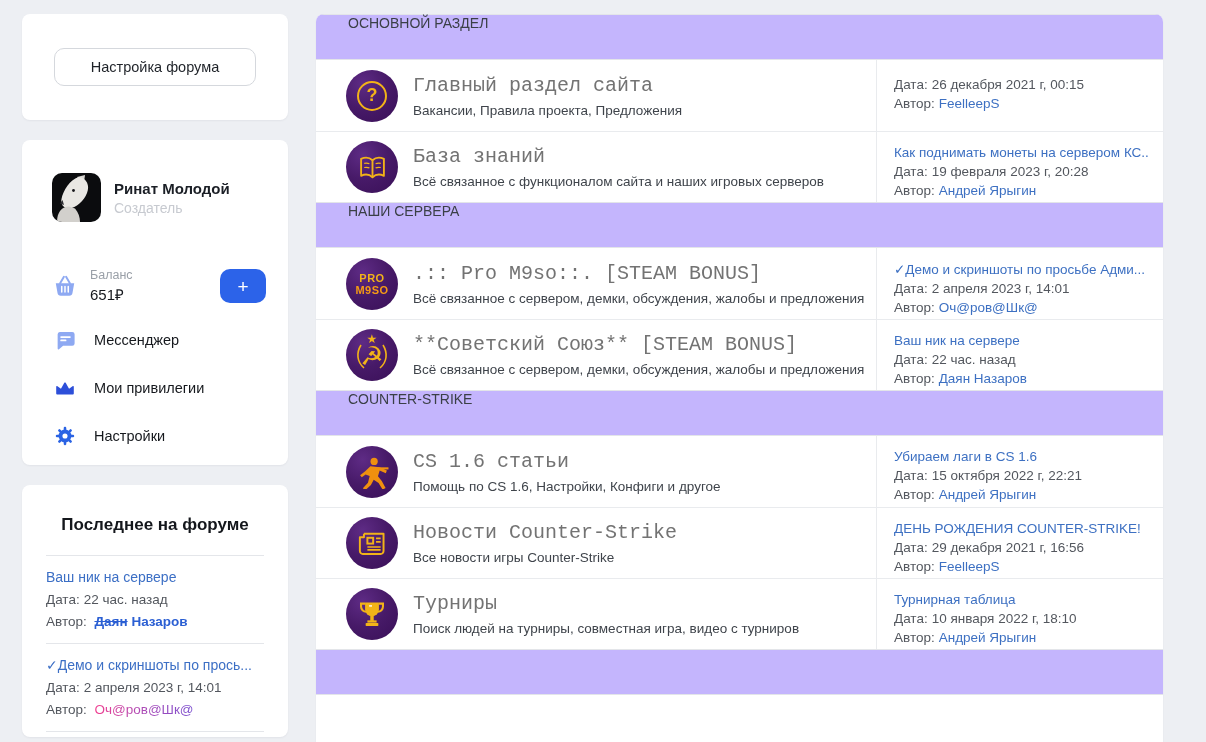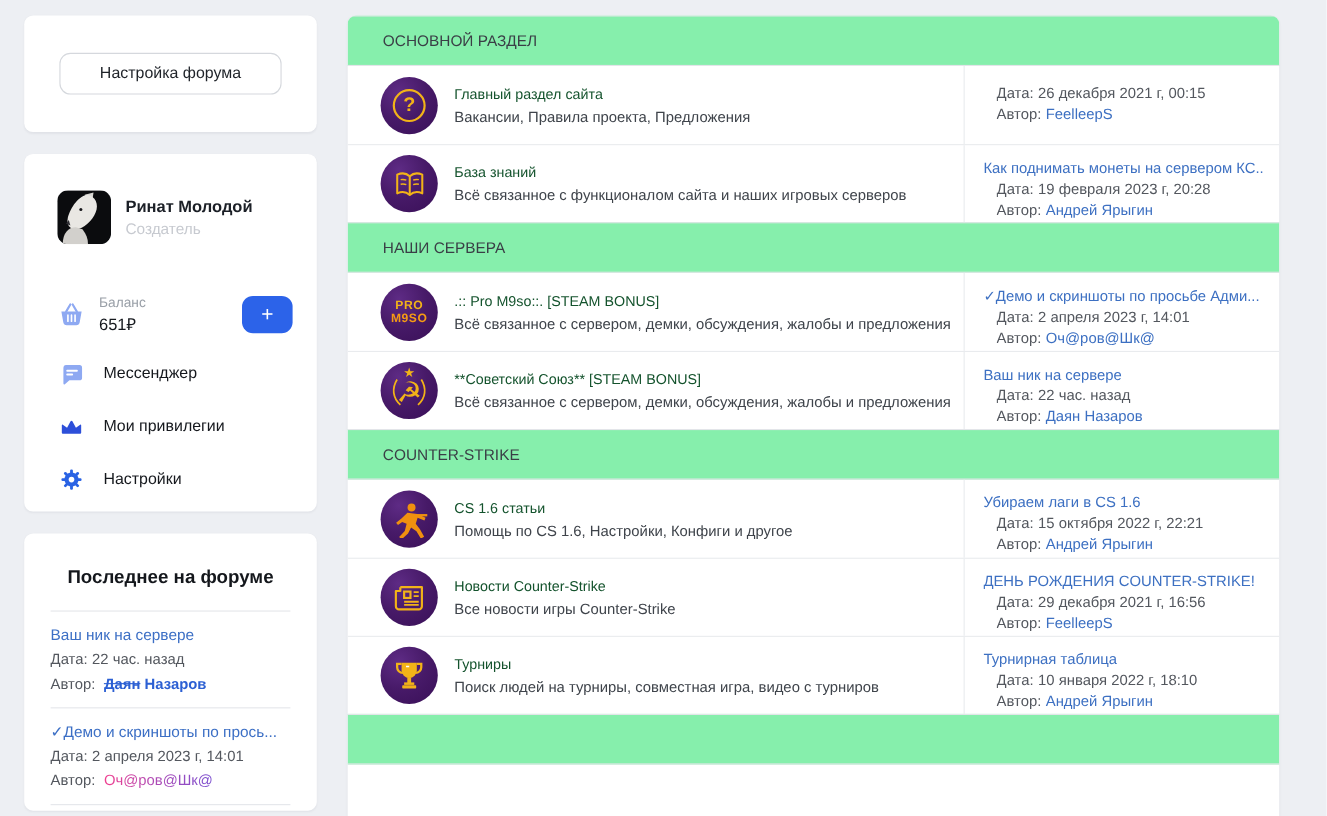--- a/index.html
+++ b/index.html
@@ -57,37 +57,37 @@
     font-weight:400;
     background:linear-gradient(90deg,#f23f8f 0%, #b04ab4 45%, #7a4fd0 100%);
     -webkit-background-clip:text; background-clip:text; color:transparent;
   }
 
   
   .main-card { width:847px; min-height:728px; border-radius:8px 8px 0 0; overflow:hidden; }
   .forum-header { height:83px; display:flex; align-items:center; justify-content:center;
     font-size:16.5px; font-weight:700; color:#1c2026; }
   .section-bar {
-    height:46px; background:#86efac; border-top:1px solid #e3e5e9; border-bottom:1px solid #e3e5e9;
-    display:flex; align-items:center; padding-left:32px; font-size:14px; color:#3a3f46;
+    height:46px; background:#c4b5fd; border-top:1px solid #e3e5e9; border-bottom:1px solid #e3e5e9;
+    display:flex; padding-left:32px; font-size:14px; color:#3a3f46;
   }
   .frow { display:flex; height:71px; }
   .frow + .frow { border-top:1px solid #e9ebee; }
   .frow-left { flex:1; display:flex; align-items:center; padding-left:30px; min-width:0; }
   .icon-circle {
     width:52px; height:52px; border-radius:50%; flex:none; position:relative;
     background:radial-gradient(circle at 32% 26%, #5e2b85 0%, #471a68 48%, #390f57 100%);
     display:flex; align-items:center; justify-content:center; color:#f2b318;
   }
   .frow-text { margin-left:15px; min-width:0; padding-right:10px; }
-  .frow-title { font-size:13px; color:#14532d; text-decoration:none; display:block; white-space:nowrap; overflow:hidden; }
+  .frow-title { font-size:20px; color:#737373; text-decoration:none; display:block; white-space:nowrap; overflow:hidden;font-family:Liberation Mono, monospace; }
   .frow-desc { font-size:13.5px; color:#3f444b; margin-top:6px; white-space:nowrap; overflow:hidden; }
   .frow-right { width:287px; flex:none; border-left:1px solid #e9ebee; padding:13px 14px 0 17px; }
   .lp-title { font-size:13.5px; color:#3d70c2; text-decoration:none; display:block; white-space:nowrap; overflow:hidden; }
-  .lp-line { font-size:13.5px; color:#53575e; margin-top:4px; white-space:nowrap; overflow:hidden;margin-left:12px; }
+  .lp-line { font-size:13.5px; color:#53575e; margin-top:4px; white-space:nowrap; overflow:hidden; }
   .lp-line .val { margin-left:4px; }
   .lp-author { color:#3d70c2; text-decoration:none; }
 
   
   .q-ring { width:30px; height:30px; border:2.5px solid #f2b318; border-radius:50%;
     display:flex; align-items:center; justify-content:center; font-size:18px; font-weight:700; color:#f2b318; }
   .pro-text { text-align:center; font-weight:700; font-size:11px; line-height:12px; letter-spacing:.5px; color:#f2b318; }
   .pro-text .l2 { color:#f59b14; }
   .sov { position:relative; width:100%; height:100%; }
   .sov .star { position:absolute; top:3px; left:50%; transform:translateX(-50%); font-size:12px; color:#f2b318; }

